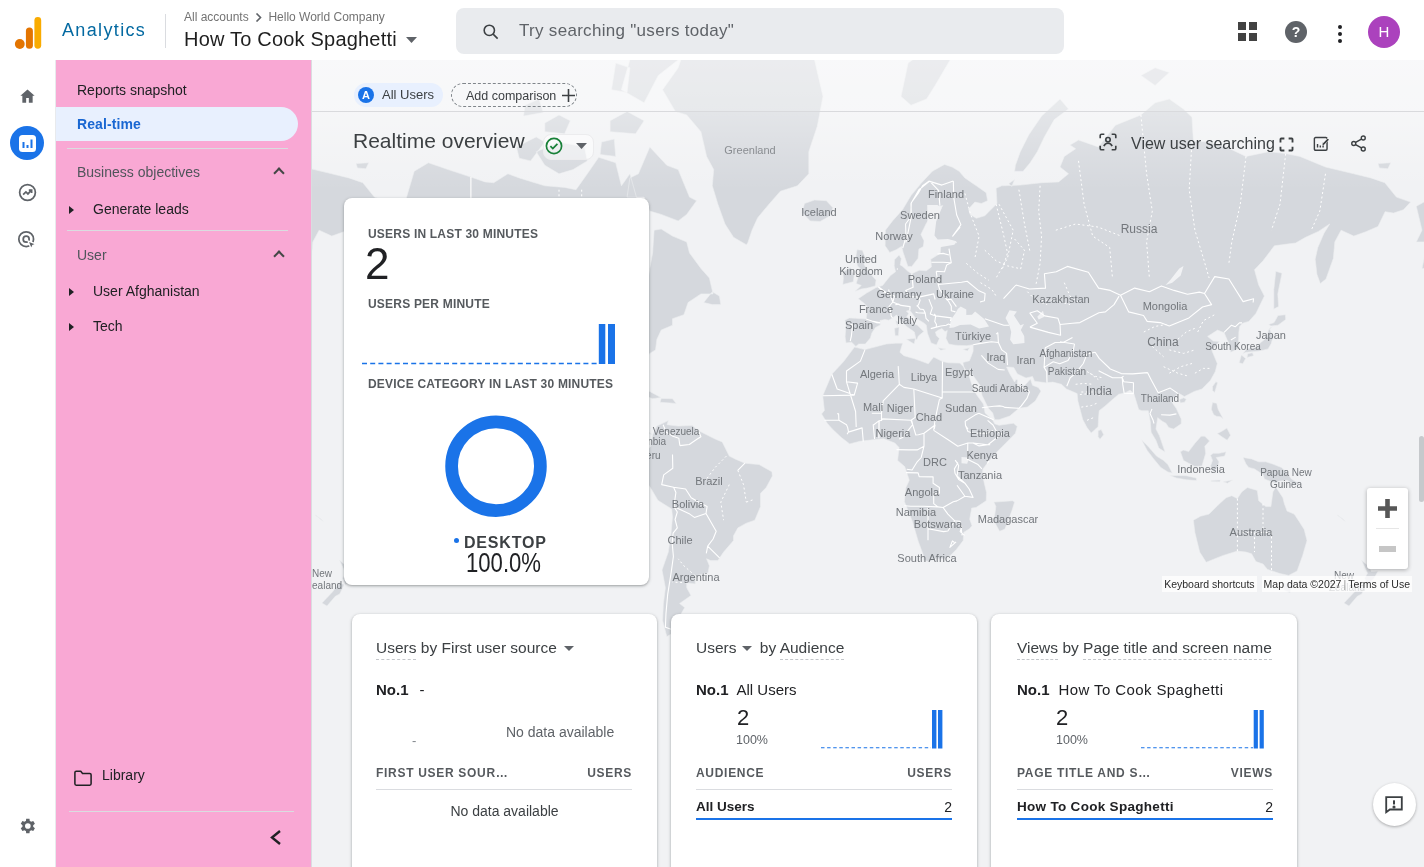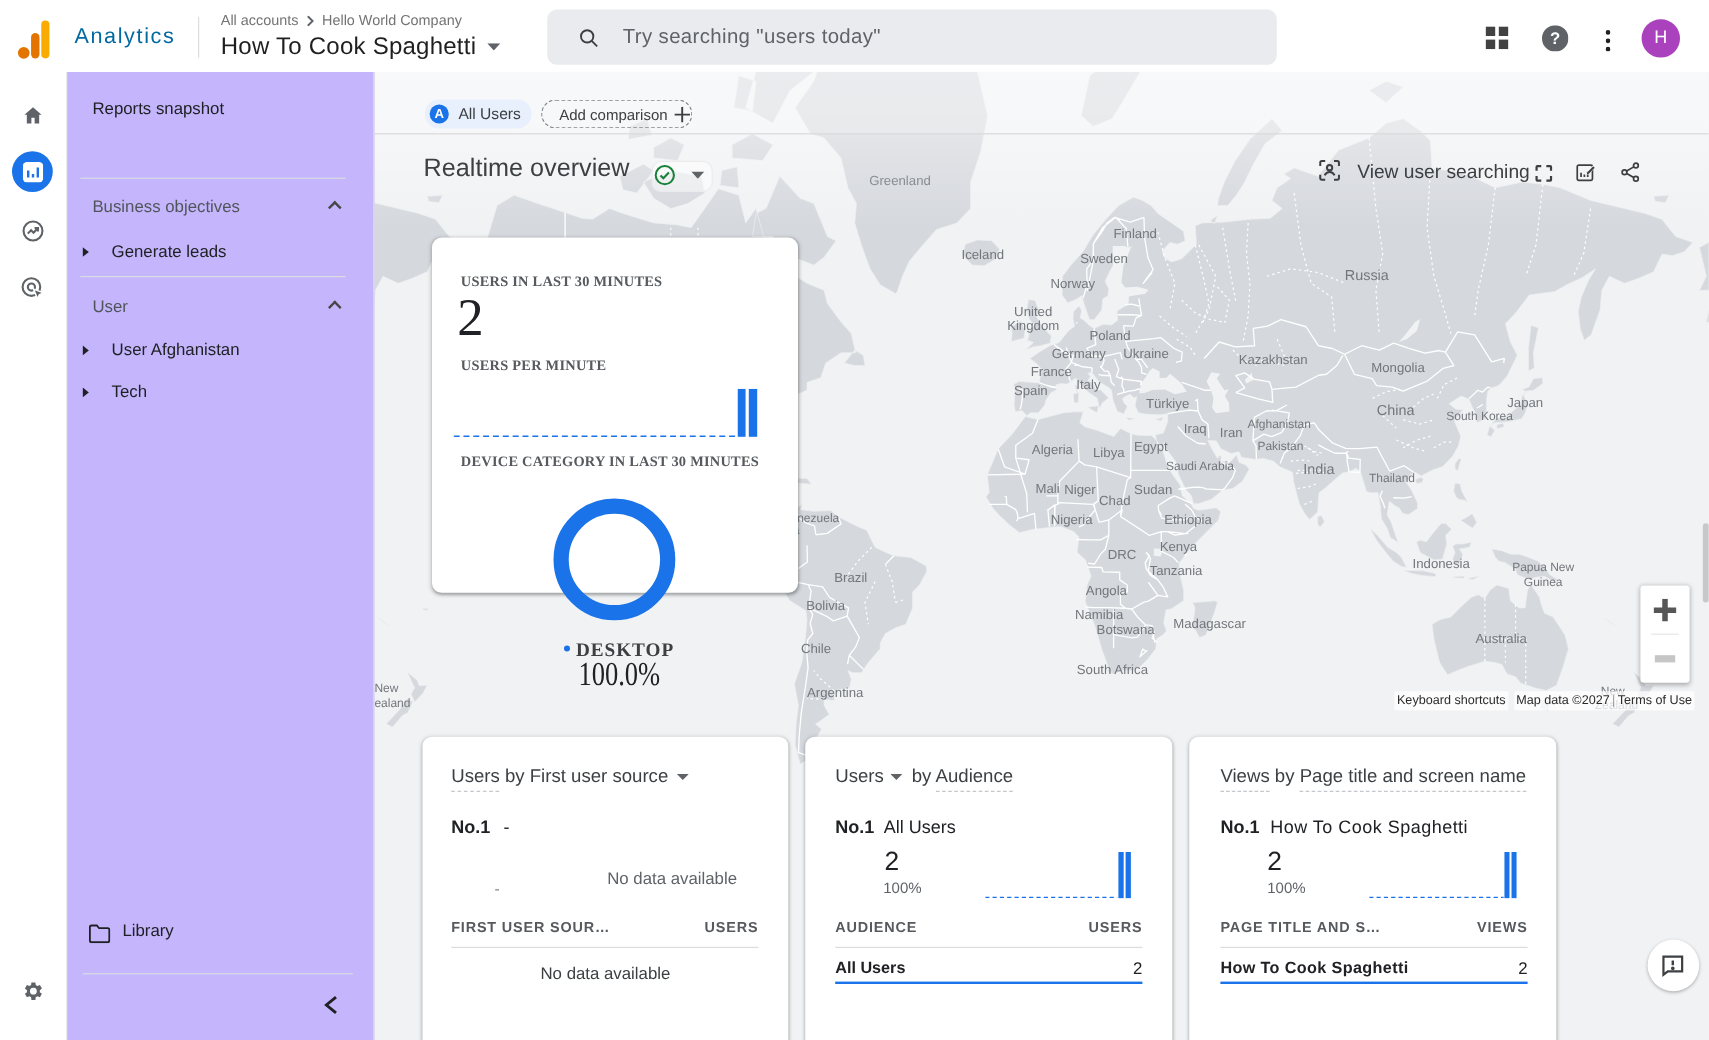--- a/index.html
+++ b/index.html
@@ -11,21 +11,21 @@
 #logo { position:absolute; left:14px; top:14px; width:32px; height:36px; }
 #brand { position:absolute; left:62px; top:20px; font-size:18px; color:#0369a1; letter-spacing:1.35px;}
 #hdiv { position:absolute; left:165px; top:14px; width:1px; height:34px; background:#dadce0; }
 #crumb { position:absolute; left:184px; top:10px; font-size:12px; color:#737373; }
 #acct { position:absolute; left:184px; top:28px; font-size:20px; color:#1f1f1f; letter-spacing:.2px; }
 #search { position:absolute; left:456px; top:8px; width:608px; height:46px; background:#e9ebee; border-radius:8px; }
 #search .ph { position:absolute; left:63px; top:13px; font-size:17px; color:#5f6368; letter-spacing:.3px; }
 
 #rail { position:absolute; left:0; top:60px; width:56px; height:807px; background:#fff; border-right:1px solid #e8eaed; z-index:25;}
 
-#drawer { position:absolute; left:56px; top:60px; width:256px; height:807px; background:#c4b5fd; border-right:1px solid #dadce0; z-index:25; }
+#drawer { position:absolute; left:56px; top:60px; width:256px; height:807px; background:#f9a8d4; border-right:1px solid #dadce0; z-index:25; }
 .nav-item { position:absolute; left:21px; font-size:14px; color:#202124; }
 .nav-head { position:absolute; left:21px; font-size:14px; color:#50555b; }
 .ddiv { position:absolute; left:11px; width:221px; border-top:1px solid #dadce0; }
 .tri { position:absolute; width:0; height:0; border-left:5px solid #202124; border-top:4.5px solid transparent; border-bottom:4.5px solid transparent; }
 .chev { position:absolute; width:8px; height:8px; border-left:2px solid #444746; border-top:2px solid #444746; transform:rotate(45deg); }
 #rtpill { position:absolute; left:0px; top:47px; width:242px; height:34px; background:#e8f0fe; border-radius:0 17px 17px 0; }
 #rtpill span { position:absolute; left:21px; top:9px; font-size:14px; color:#1967d2; font-weight:700; letter-spacing:.1px;}
 
 #main { position:absolute; left:312px; top:60px; width:1112px; height:807px; overflow:hidden; background:#f1f2f4; }
 #veil { position:absolute; left:0; top:0; width:1112px; height:130px;
@@ -45,21 +45,21 @@
 #snaptool .txt { position:absolute; left:34px; top:5px; font-size:16px; color:#3c4043; white-space:nowrap; }
 
 #zoombox { position:absolute; left:1055px; top:428px; width:41px; height:81px; background:#fff; border-radius:3px; box-shadow:0 1px 4px rgba(0,0,0,.3); }
 #zoombox .zdiv { position:absolute; left:9px; top:40px; width:23px; height:1px; background:#e6e6e6; }
 
 #attr { position:absolute; right:12px; top:518px; font-size:10.5px; color:#2b2b2b; }
 #attr span { background:rgba(255,255,255,.75); padding:2px 2px; }
 
 .card { position:absolute; background:#fff; border-radius:8px;
   box-shadow:0 1px 2px rgba(60,64,67,.3), 0 1px 3px 1px rgba(60,64,67,.15); }
-#bigcard { left:48px; top:138px; width:305px; height:296px;font-family:Liberation Serif, serif; }
+#bigcard { left:32px; top:138px; width:305px; height:387px; }
 #c1 { left:40px; top:554px; width:305px; height:320px; }
 #c2 { left:359px; top:554px; width:306px; height:320px; }
 #c3 { left:679px; top:554px; width:306px; height:320px; }
 .ovl { font-size:12px; font-weight:700; color:#565a5e; letter-spacing:.5px; }
 
 #fab { position:absolute; left:1061px; top:723px; width:43px; height:43px; background:#fff; border-radius:50%; box-shadow:0 1px 3px rgba(0,0,0,.3); }
 #sbthumb { position:absolute; left:1107px; top:376px; width:5px; height:66px; background:#c6c9cc; border-radius:3px;}
 .du { border-bottom:1.5px dashed #c4c7cb; padding-bottom:2.5px; }
 </style>
 </head>
@@ -336,20 +336,23 @@
       <path d="M12.5 12.5l9.5 3.6-4 1.7-1.7 4z" fill="#5f6368" stroke="#fff" stroke-width="1.4"></path>
     </svg>
  <svg class="abs" style="left:17px;top:756px" width="20" height="20" viewBox="0 0 24 24" fill="#5f6368">
       <path d="M19.4 13a7.6 7.6 0 000-2l2.1-1.6-2-3.5-2.5 1a7.6 7.6 0 00-1.7-1L15 3.3h-4l-.3 2.6a7.6 7.6 0 00-1.7 1l-2.5-1-2 3.5L6.6 11a7.6 7.6 0 000 2l-2.1 1.6 2 3.5 2.5-1a7.6 7.6 0 001.7 1l.3 2.6h4l.3-2.6a7.6 7.6 0 001.7-1l2.5 1 2-3.5z"></path>
       <circle cx="13" cy="12" r="3.4" fill="#fff"></circle>
     </svg>
 </div>
 
 <div id="drawer">
  <div class="nav-item" style="top:22px">Reports snapshot</div>
+ <div id="rtpill">
+      <span>Real-time</span>
+    </div>
  <div class="ddiv" style="top:88px"></div>
  <div class="nav-head" style="top:104px">Business objectives</div>
  <div class="chev" style="left:219px;top:109px"></div>
  <div class="tri" style="left:13px;top:146px"></div>
  <div class="nav-item" style="left:37px;top:141px">Generate leads</div>
  <div class="ddiv" style="top:170px"></div>
  <div class="nav-head" style="top:187px">User</div>
  <div class="chev" style="left:219px;top:192px"></div>
  <div class="tri" style="left:13px;top:228px"></div>
  <div class="nav-item" style="left:37px;top:223px">User Afghanistan</div>

